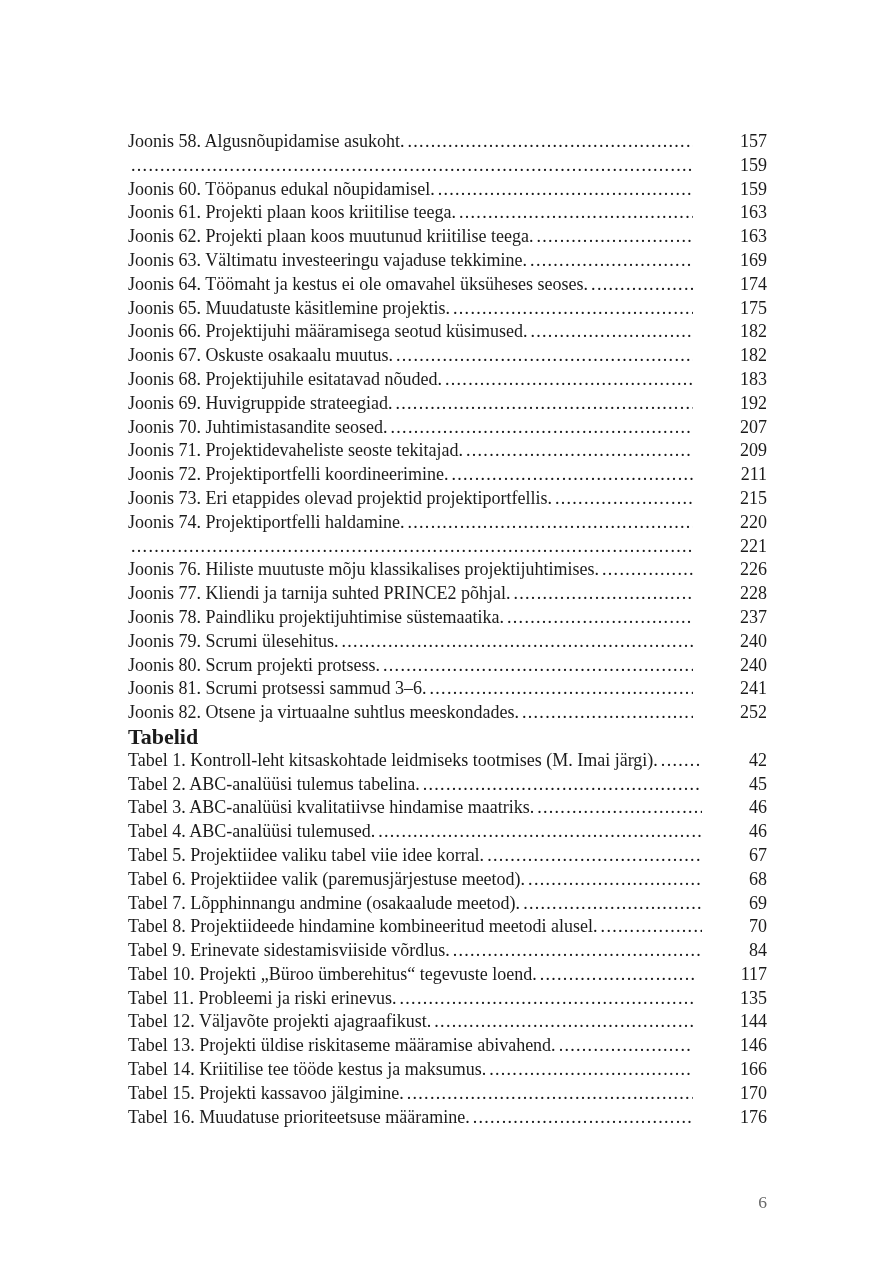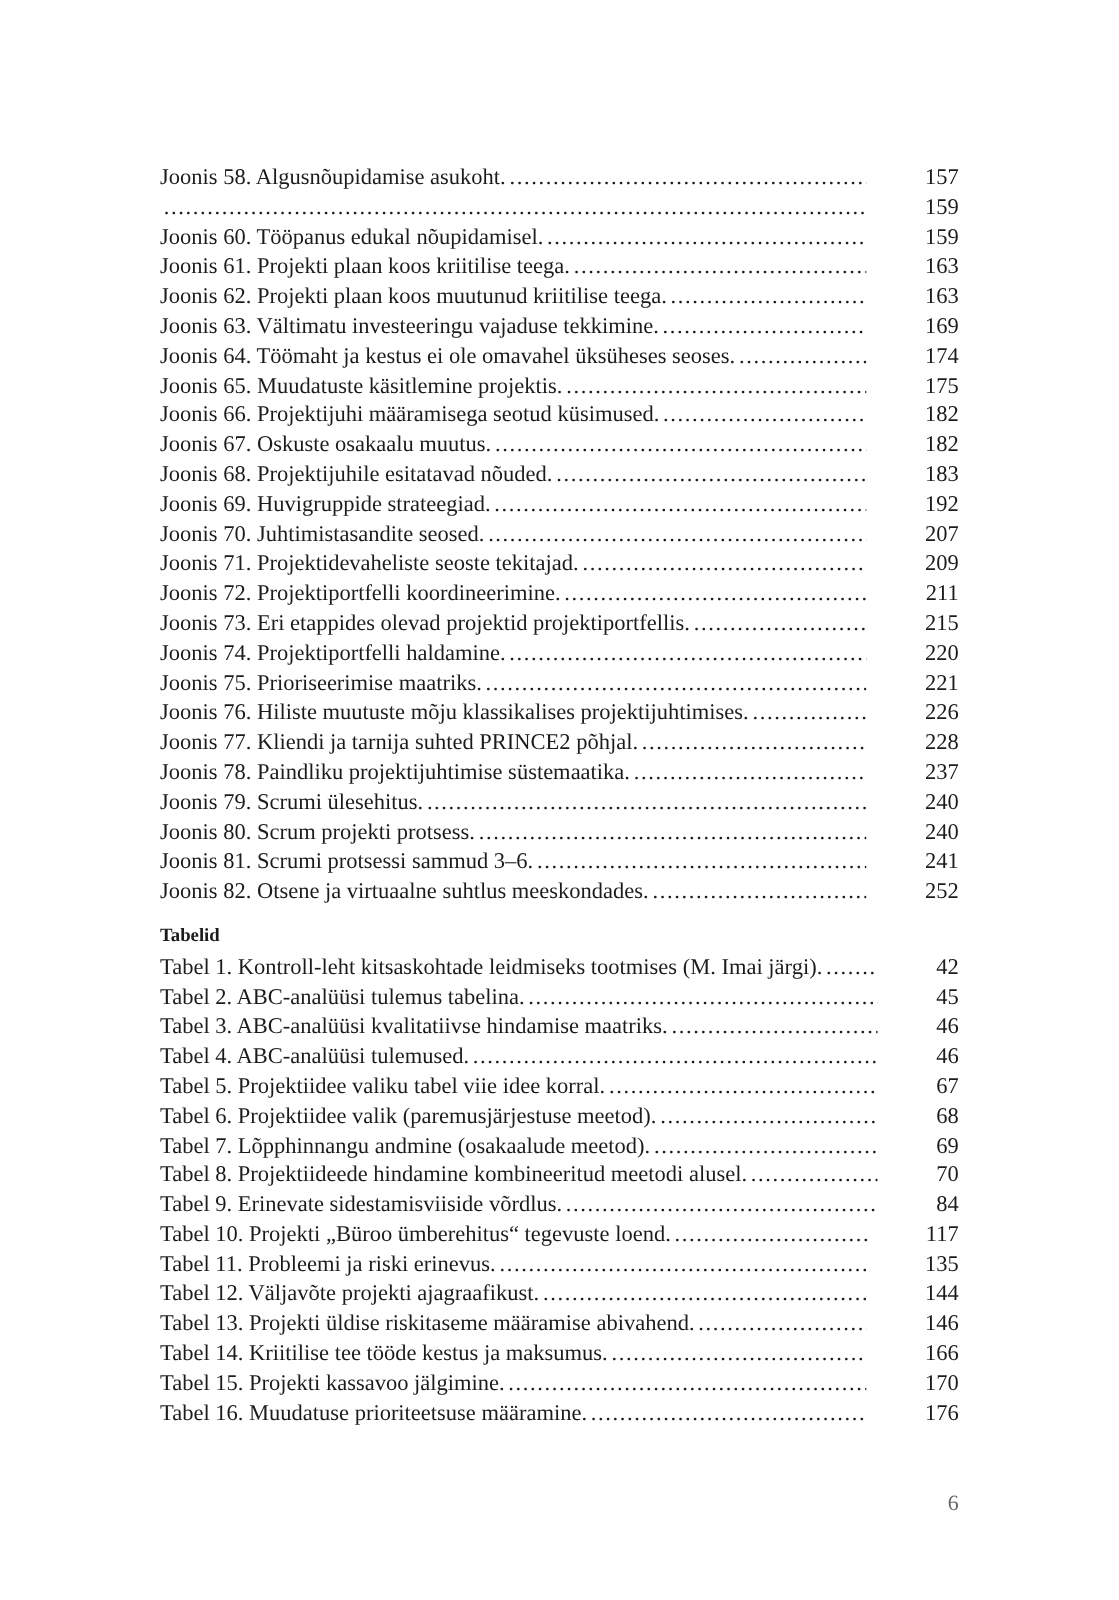--- a/index.html
+++ b/index.html
@@ -44,23 +44,23 @@
     padding-left: 3px;
     padding-right: 1px;
   }
   .row .pg {
     white-space: nowrap;
     flex: 0 0 auto;
     text-align: right;
     margin-left: 47px;
   }
   .section-heading {
-    margin-top: 13px;
+    margin-top: 0;
     font-weight: bold;
-    font-size: 15px;
+    font-size: 22px;
     line-height: 23.8px;
   }
   .page-number {
     position: absolute;
     right: 128px;
     top: 1192px;
     font-size: 17.5px;
     color: #696969;
   }
 </style>
@@ -148,21 +148,20 @@
           <span class="t">Joonis 73. Eri etappides olevad projektid projektiportfellis.</span>
           <span class="leader">............................................................................................................................................................................................................................</span>
           <span class="pg">215</span>
         </div>
         <div class="row">
           <span class="t">Joonis 74. Projektiportfelli haldamine.</span>
           <span class="leader">............................................................................................................................................................................................................................</span>
           <span class="pg">220</span>
         </div>
         <div class="row">
-          <span class="t">Joonis 75. Prioriseerimise maatriks.</span>
           <span class="leader">............................................................................................................................................................................................................................</span>
           <span class="pg">221</span>
         </div>
         <div class="row">
           <span class="t">Joonis 76. Hiliste muutuste mõju klassikalises projektijuhtimises.</span>
           <span class="leader">............................................................................................................................................................................................................................</span>
           <span class="pg">226</span>
         </div>
         <div class="row">
           <span class="t">Joonis 77. Kliendi ja tarnija suhted PRINCE2 põhjal.</span>

